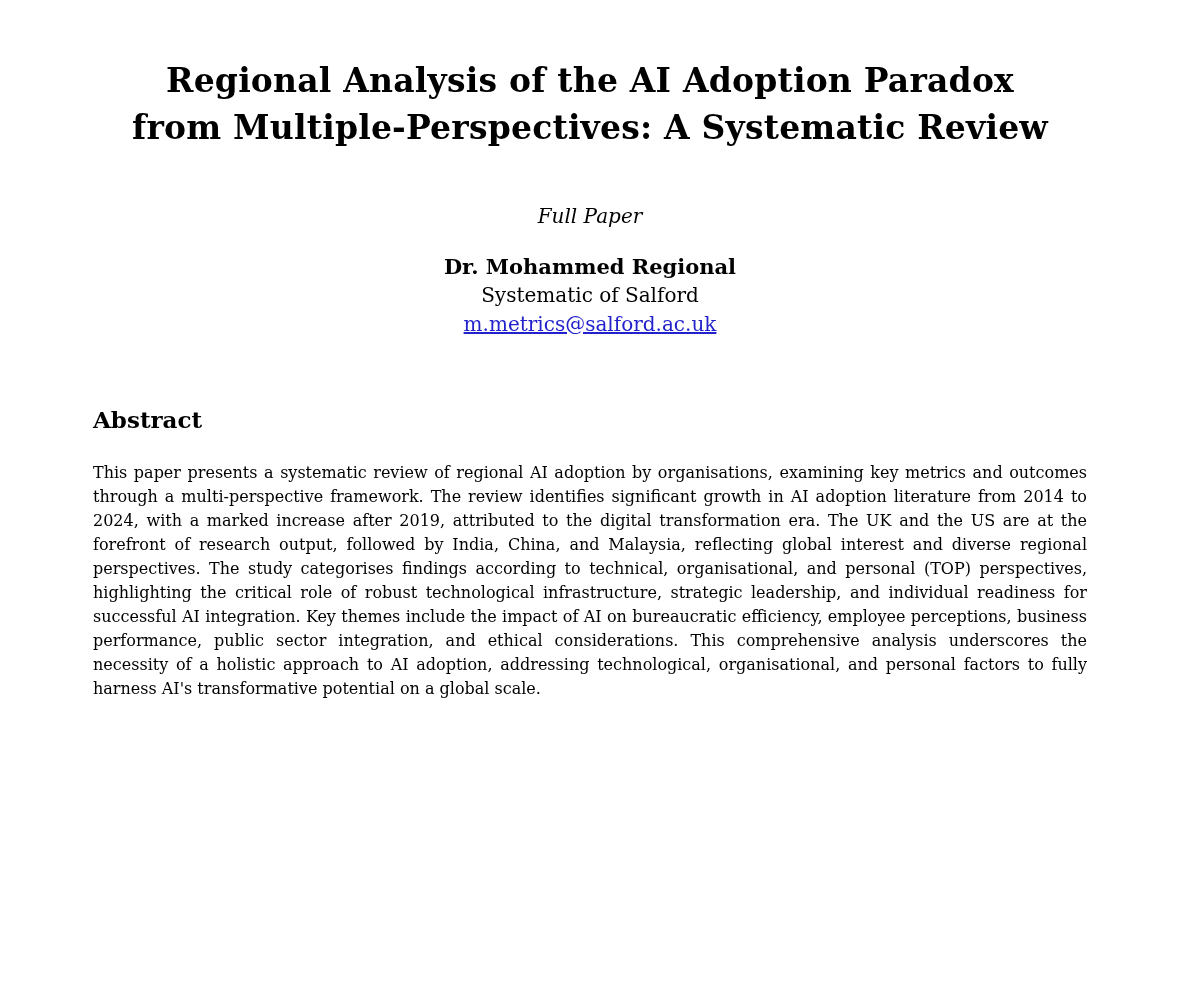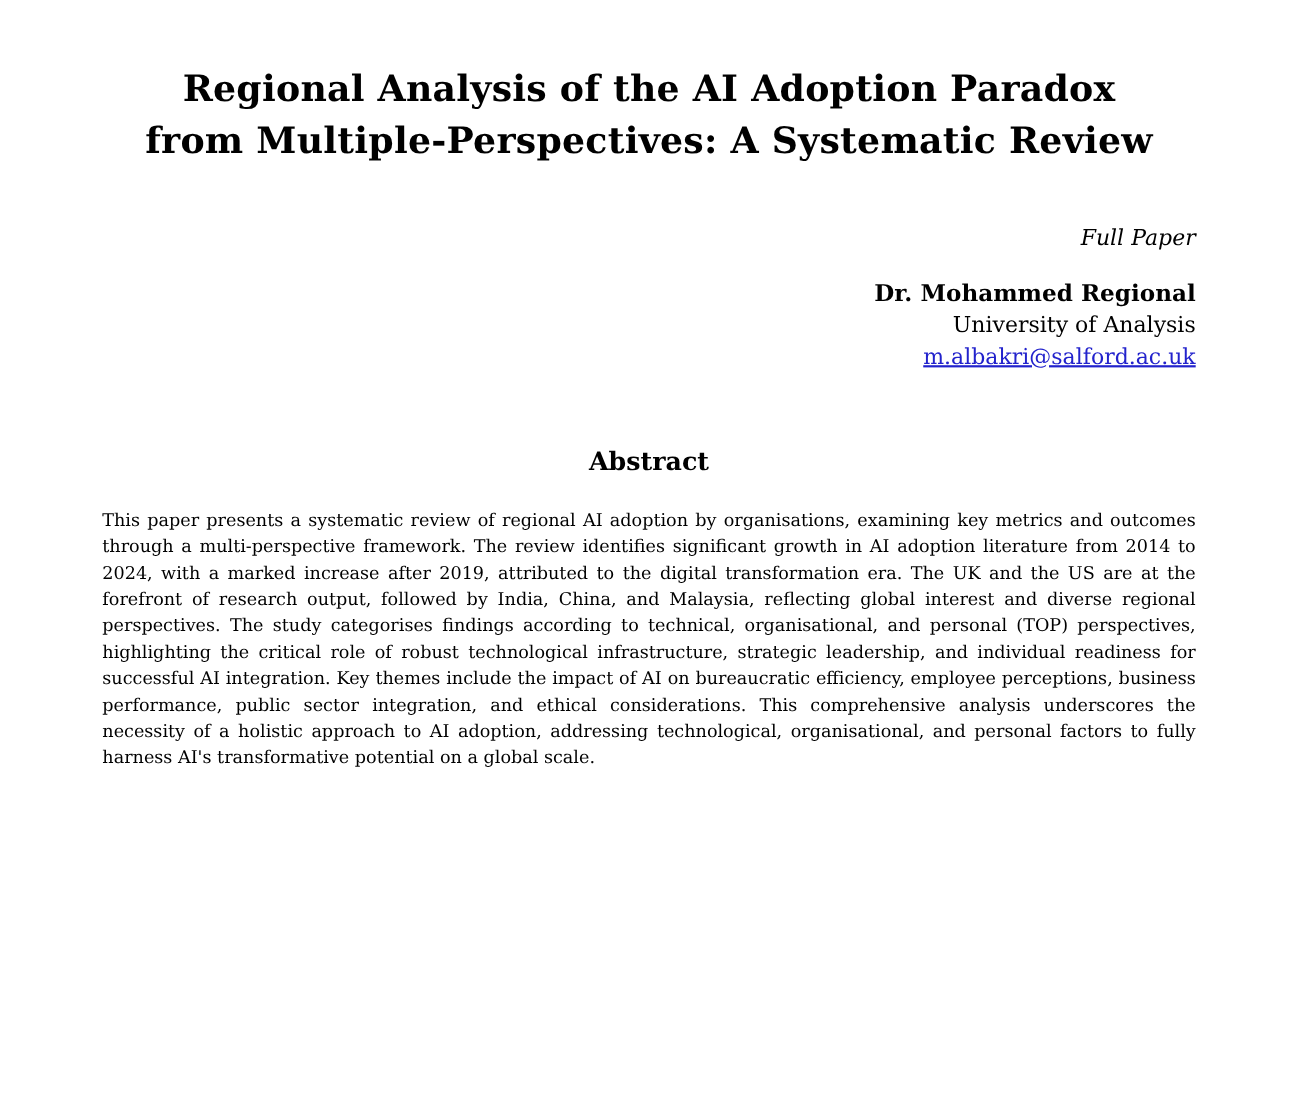--- a/index.html
+++ b/index.html
@@ -19,21 +19,21 @@
   .paper-title {
     font-size: 33px;
     font-weight: bold;
     text-align: center;
     line-height: 1.42;
     max-width: 930px;
     margin: 0 auto;
     letter-spacing: 0.2px;
   }
   .meta-block {
-    text-align: right;
+    text-align: center;
     margin-top: 52px;
   }
   .paper-type {
     font-style: italic;
     font-size: 20px;
   }
   .author-name {
     font-weight: bold;
     font-size: 21px;
     margin-top: 26px;
@@ -47,44 +47,44 @@
     margin-top: 5px;
   }
   .author-email a {
     color: #2222CC;
     text-decoration: underline;
     cursor: pointer;
   }
   .abstract-heading {
     font-size: 23px;
     font-weight: bold;
-    text-align: center;
+    text-align: left;
     margin-top: 70px;
   }
   .abstract-text {
     margin-top: 28px;
     font-size: 16px;
     line-height: 24px;
     text-align: justify;
     text-justify: inter-word;
   }
 </style>
 </head>
 <body>
 
 <div class="page">
 
   <h1 class="paper-title">Regional Analysis of the AI Adoption Paradox from Multiple-Perspectives: A Systematic Review</h1>
 
   <div class="meta-block">
     <div class="paper-type">Full Paper</div>
     <div class="author-name">Dr. Mohammed Regional</div>
-    <div class="author-affiliation">University of Analysis</div>
+    <div class="author-affiliation">Systematic of Salford</div>
     <div class="author-email">
-      <a>m.albakri@salford.ac.uk</a>
+      <a>m.metrics@salford.ac.uk</a>
     </div>
   </div>
 
   <h2 class="abstract-heading">Abstract</h2>
 
   <p class="abstract-text">This paper presents a systematic review of regional AI adoption by organisations, examining key metrics and outcomes through a multi-perspective framework. The review identifies significant growth in AI adoption literature from 2014 to 2024, with a marked increase after 2019, attributed to the digital transformation era. The UK and the US are at the forefront of research output, followed by India, China, and Malaysia, reflecting global interest and diverse regional perspectives. The study categorises findings according to technical, organisational, and personal (TOP) perspectives, highlighting the critical role of robust technological infrastructure, strategic leadership, and individual readiness for successful AI integration. Key themes include the impact of AI on bureaucratic efficiency, employee perceptions, business performance, public sector integration, and ethical considerations. This comprehensive analysis underscores the necessity of a holistic approach to AI adoption, addressing technological, organisational, and personal factors to fully harness AI's transformative potential on a global scale.</p>
 
 </div>
 
 </body></html>

